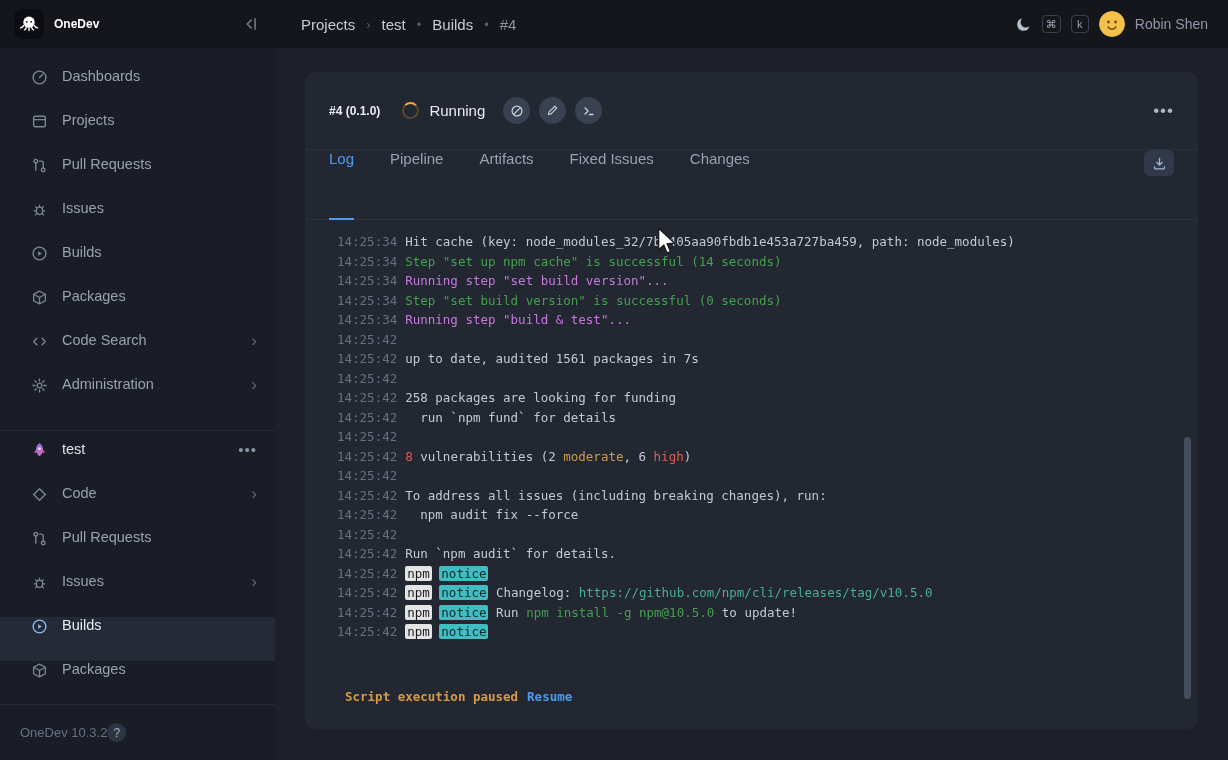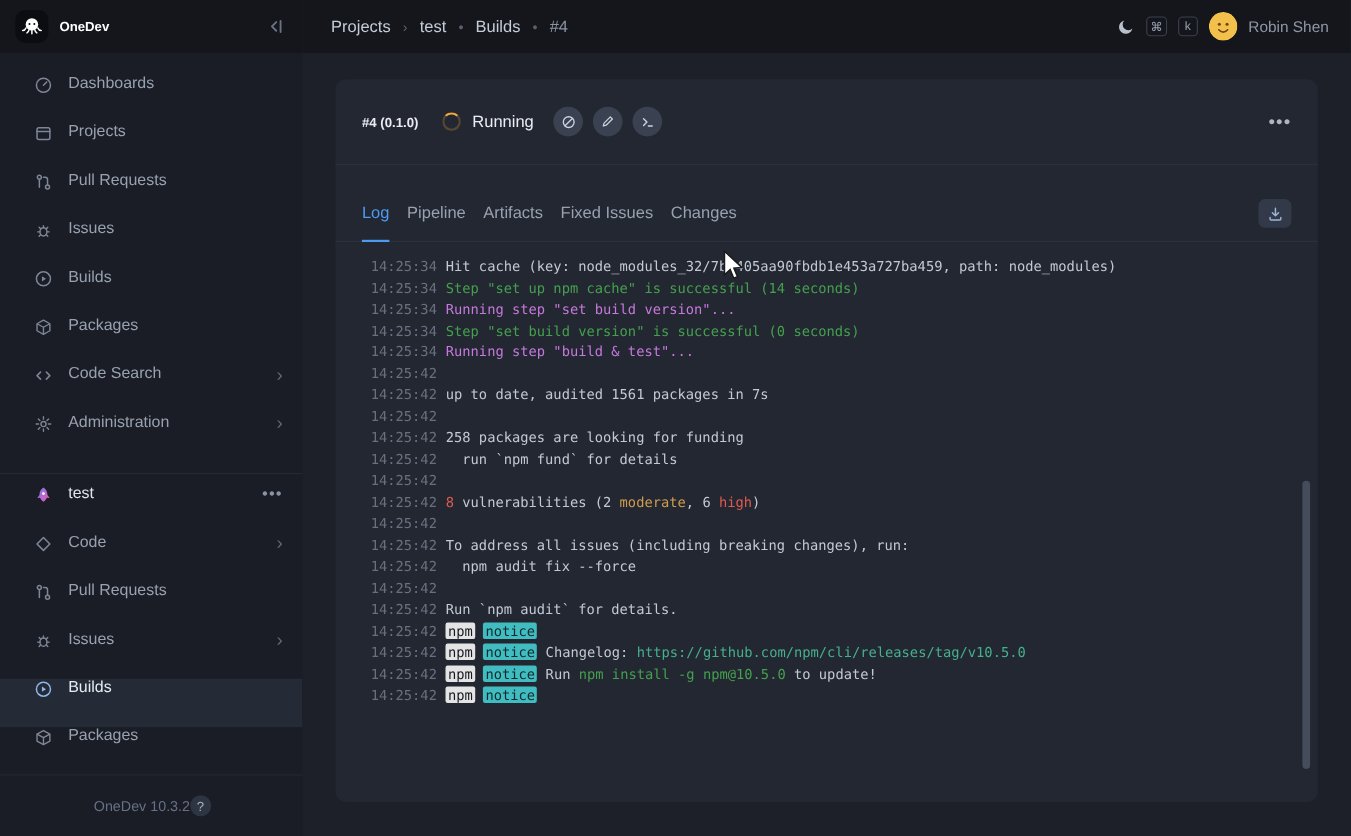--- a/index.html
+++ b/index.html
@@ -22,21 +22,21 @@
   .collapse-btn{margin-left:auto;color:#6b7383;display:flex}
   .side-nav{padding-top:20px}
   .nav-item{height:44px;padding:0 18px 0 30px;display:flex;gap:14px;color:var(--muted);font-size:14.5px;cursor:pointer}
   .nav-item .nicon{width:18px;height:18px;color:#7d8696;flex:none;display:flex;align-items:center;justify-content:center}
   .nav-item .chev{margin-left:auto;color:#5f6877;font-size:17px;line-height:1}
   .nav-item.active{background:#242a36;color:#e8ebf1}
   .nav-item.active .nicon{color:#8fb6e8}
   .side-divider{height:1px;background:#242935;margin:10px 0}
   .project-head .nlabel{color:#dfe3ea}
   .more-dots{margin-left:auto;color:#8a93a3;font-size:15px;letter-spacing:1px}
-  .side-footer{position:absolute;left:0;right:0;bottom:0;height:56px;display:flex;align-items:center;justify-content:center;
+  .side-footer{position:absolute;left:0;right:0;bottom:0;height:56px;display:flex;align-items:center;justify-content:flex-start;
     padding:0 18px 0 20px;background:var(--side);border-top:1px solid #242935;color:#667086;font-size:13px}
   .help-badge{width:19px;height:19px;border-radius:50%;background:#2e3542;color:#a8b1c0;font-size:12px;
     display:flex;align-items:center;justify-content:center;cursor:pointer}
 
   
   .main{flex:1;display:flex;flex-direction:column;min-width:0}
   .topbar{height:48px;flex:none;background:var(--panel);display:flex;align-items:center;padding:0 20px 0 26px}
   .crumbs{display:flex;align-items:center;font-size:15px}
   .crumb{color:#c6ccd7;cursor:pointer}
   .crumb.current{color:#8b93a3;cursor:default}
@@ -54,21 +54,21 @@
   .build-title{font-size:12px;font-weight:600;color:#e9ecf2}
   .spinner{width:17px;height:17px;border-radius:50%;border:2.5px solid rgba(240,166,58,.25);
     border-top-color:var(--running);animation:spin 1s linear infinite;margin-left:22px;flex:none}
   .status-text{font-size:15px;color:#e9ecf2;margin-left:10px}
   .head-btns{display:flex;gap:9px;margin-left:18px}
   .hbtn{width:27px;height:27px;border-radius:50%;background:#3a4150;color:#ccd3de;display:flex;
     align-items:center;justify-content:center;cursor:pointer}
   .more-h{margin-left:auto;color:#aeb6c2;font-size:17px;letter-spacing:1px;cursor:pointer}
   @keyframes spin{to{transform:rotate(360deg)}}
 
-  .tabs{display:flex;align-items:flex-end;gap:16px;padding:0 24px;height:70px;border-bottom:1px solid var(--border)}
+  .tabs{display:flex;gap:36px;padding:0 24px;height:70px;border-bottom:1px solid var(--border)}
   .tab{padding-bottom:16px;font-size:15px;color:var(--muted);border-bottom:2px solid transparent;margin-bottom:-1px;cursor:pointer}
   .tab.active{color:var(--accent);border-bottom-color:var(--accent)}
   .dl-btn{margin-left:auto;margin-bottom:12px;width:30px;height:26px;border-radius:6px;background:#323a49;
     display:flex;align-items:center;justify-content:center;color:#9fb6d8;cursor:pointer}
 
   .log{padding:12px 24px 0 32px;height:460px;overflow:hidden}
   .log-line{white-space:pre;font-family:"DejaVu Sans Mono",monospace;font-size:12.5px;line-height:19.5px;color:#c2c9d4}
   .ts{color:#68707f;margin-right:8px}
   .c-green{color:var(--log-green)} .c-magenta{color:var(--log-magenta)}
   .c-red{color:var(--log-red)} .c-yellow{color:var(--log-yellow)} .c-teal{color:var(--log-teal)}
@@ -353,20 +353,24 @@
               <div class="log-line"><span class="ts">14:25:42</span><span>  npm audit fix --force</span></div>
               <div class="log-line"><span class="ts">14:25:42</span></div>
               <div class="log-line"><span class="ts">14:25:42</span><span>Run `npm audit` for details.</span></div>
               <div class="log-line"><span class="ts">14:25:42</span><span class="c-badge-npm">npm</span><span> </span><span class="c-badge-notice">notice</span></div>
               <div class="log-line"><span class="ts">14:25:42</span><span class="c-badge-npm">npm</span><span> </span><span class="c-badge-notice">notice</span><span> Changelog: </span><span class="c-teal">https://github.com/npm/cli/releases/tag/v10.5.0</span></div>
               <div class="log-line"><span class="ts">14:25:42</span><span class="c-badge-npm">npm</span><span> </span><span class="c-badge-notice">notice</span><span> Run </span><span class="c-green">npm install -g npm@10.5.0</span><span> to update!</span></div>
               <div class="log-line"><span class="ts">14:25:42</span><span class="c-badge-npm">npm</span><span> </span><span class="c-badge-notice">notice</span></div>
             </div>
         </div>
 
+        <div class="paused-row">
+          <span class="paused-text">Script execution paused</span>
+          <a class="resume-link">Resume</a>
+        </div>
 
         <div class="scroll-thumb"></div>
       </div>
     </div>
   </div>
 
   <svg class="cursor" viewBox="0 0 24 30">
     <path d="M5 2v19l4.6-4.2 2.9 7 3-1.2-2.9-6.9 6.4-.6z" fill="#fff" stroke="#1a1a1a" stroke-width="1.2"></path>
   </svg>
 </div>

